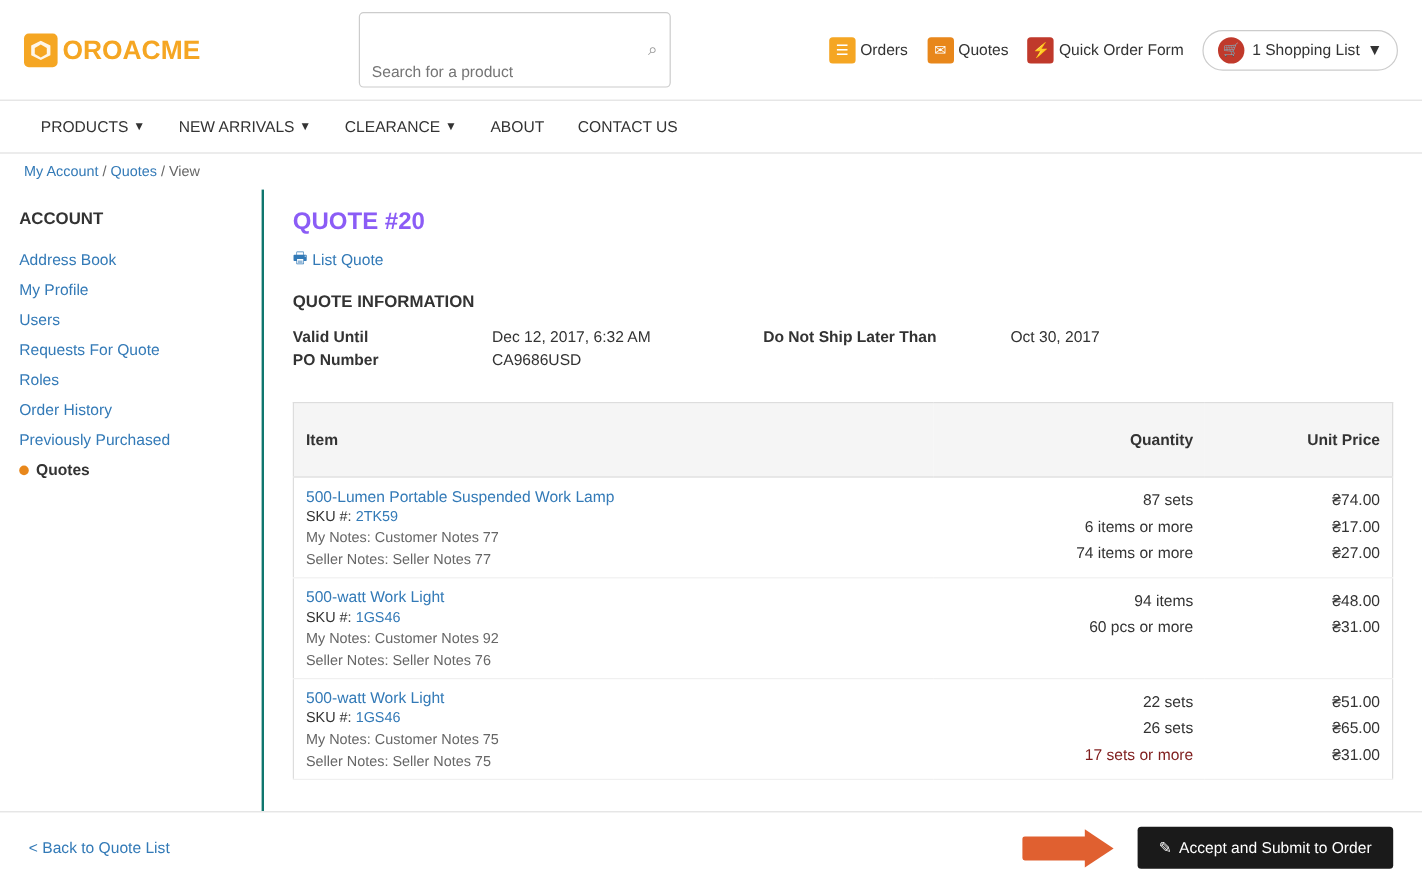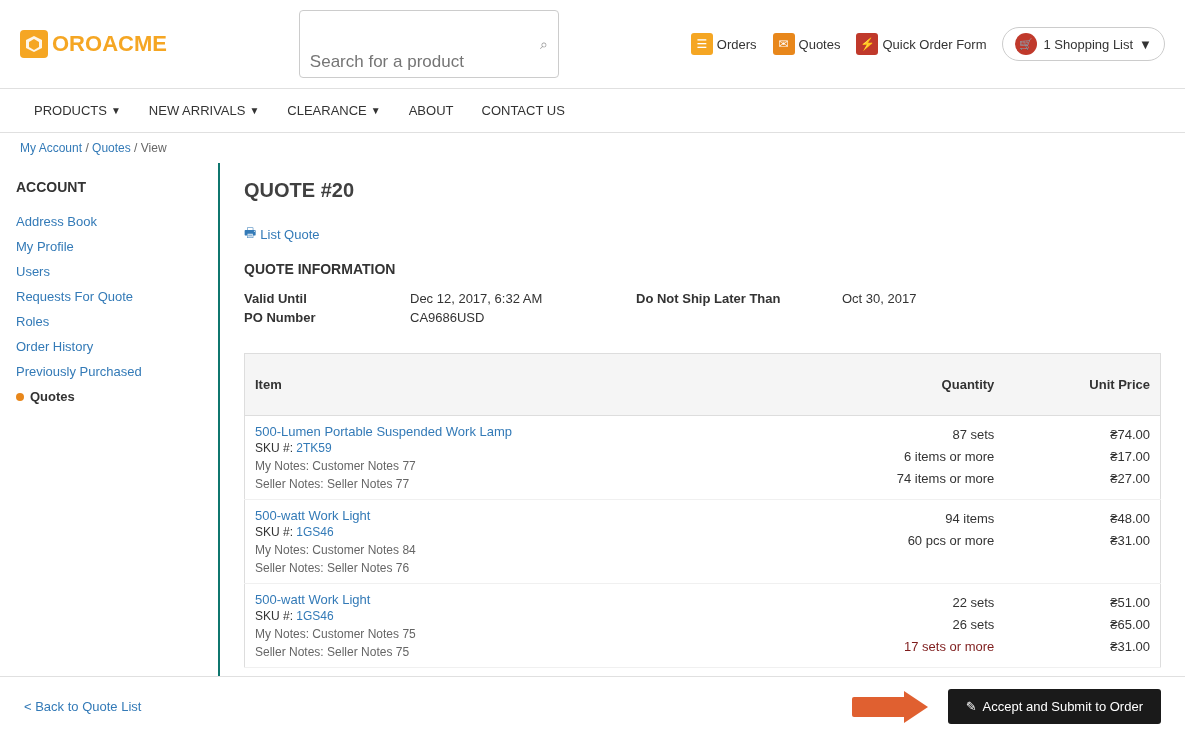--- a/index.html
+++ b/index.html
@@ -10,21 +10,21 @@
       display: flex; align-items: center; justify-content: space-between;
       padding: 10px 20px; border-bottom: 1px solid #e0e0e0;
     }
     .logo { display: flex; align-items: center; gap: 4px; }
     .logo-icon { width: 28px; height: 28px; background: #f5a623; border-radius: 4px; display: flex; align-items: center; justify-content: center; }
     .logo-icon svg { width: 18px; height: 18px; }
     .logo-text { font-size: 22px; font-weight: bold; color: #333; }
     .logo-text span { color: #f5a623; }
 
     .search-bar { display: flex; align-items: center; border: 1px solid #ccc; border-radius: 4px; padding: 5px 10px; width: 260px; }
-    .search-bar input { border: none; outline: none; width: 100%; font-size: 17px; color: #999; margin-top: 36px; }
+    .search-bar input { border: none; outline: none; width: 100%; font-size: 13px; color: #999; margin-top: 36px; }
     .search-bar .search-icon { color: #999; font-size: 14px; }
 
     .header-actions { display: flex; align-items: center; gap: 16px; }
     .header-action-item { display: flex; align-items: center; gap: 4px; cursor: pointer; font-size: 13px; color: #333; }
     .header-action-item .icon-box { width: 22px; height: 22px; border-radius: 3px; display: flex; align-items: center; justify-content: center; font-size: 12px; }
     .icon-orange { background: #f5a623; color: #fff; }
     .icon-dark-orange { background: #e8871b; color: #fff; }
     .icon-red { background: #c0392b; color: #fff; }
     .shopping-list-btn { background: #fff; border: 1px solid #ccc; border-radius: 20px; padding: 5px 12px; display: flex; align-items: center; gap: 6px; cursor: pointer; font-size: 13px; }
     .shopping-list-icon { width: 22px; height: 22px; background: #c0392b; border-radius: 50%; display: flex; align-items: center; justify-content: center; color: #fff; font-size: 11px; font-weight: bold; }
@@ -47,21 +47,21 @@
     
     .sidebar { width: 220px; min-width: 220px; padding: 16px 10px; border-right: 2px solid #0f766e; }
     .sidebar-title { font-size: 14px; font-weight: bold; color: #333; margin-bottom: 14px; padding-left: 6px; }
     .sidebar-item { display: block; padding: 5px 6px; font-size: 13px; color: #337ab7; cursor: pointer; text-decoration: none; }
     .sidebar-item.active { color: #333; font-weight: bold; display: flex; align-items: center; gap: 6px; }
     .active-dot { width: 8px; height: 8px; background: #e8871b; border-radius: 50%; display: inline-block; }
 
     
     .content-area { flex: 1; padding: 16px 24px 80px 24px; position: relative; }
 
-    .quote-title { font-size: 20px; font-weight: bold; color: #404040; margin-bottom: 21px; }
+    .quote-title { font-size: 20px; font-weight: bold; color: #8b5cf6; margin-bottom: 8px; }
     .print-quote { color: #337ab7; font-size: 13px; display: flex; align-items: center; gap: 4px; cursor: pointer; margin-bottom: 16px; }
 
     .section-title { font-size: 14px; font-weight: bold; color: #333; margin-bottom: 10px; border-bottom: none; padding-bottom: 4px; }
 
     .quote-info { margin-bottom: 28px; }
     .info-grid { display: grid; grid-template-columns: 160px 220px 200px 160px; gap: 6px; font-size: 13px; margin-bottom: 4px; }
     .info-label { font-weight: bold; color: #333; }
     .info-value { color: #333; }
 
     .line-items-section { margin-top: 10px; }
@@ -227,21 +227,21 @@
           </tr>
 
           <tr>
             <td>
               <div class="item-name">
                 <a href="#">500-watt Work Light</a>
               </div>
               <div class="item-sku">
                 SKU #: <a href="#">1GS46</a>
               </div>
-              <div class="item-notes">My Notes: Customer Notes 84</div>
+              <div class="item-notes">My Notes: Customer Notes 92</div>
               <div class="item-notes">Seller Notes: Seller Notes 76</div>
             </td>
             <td class="right qty-row">
               <div>94 items</div>
               <div>60 pcs or more</div>
             </td>
             <td class="right price-right">
               <div>₴48.00</div>
               <div>₴31.00</div>
             </td>

